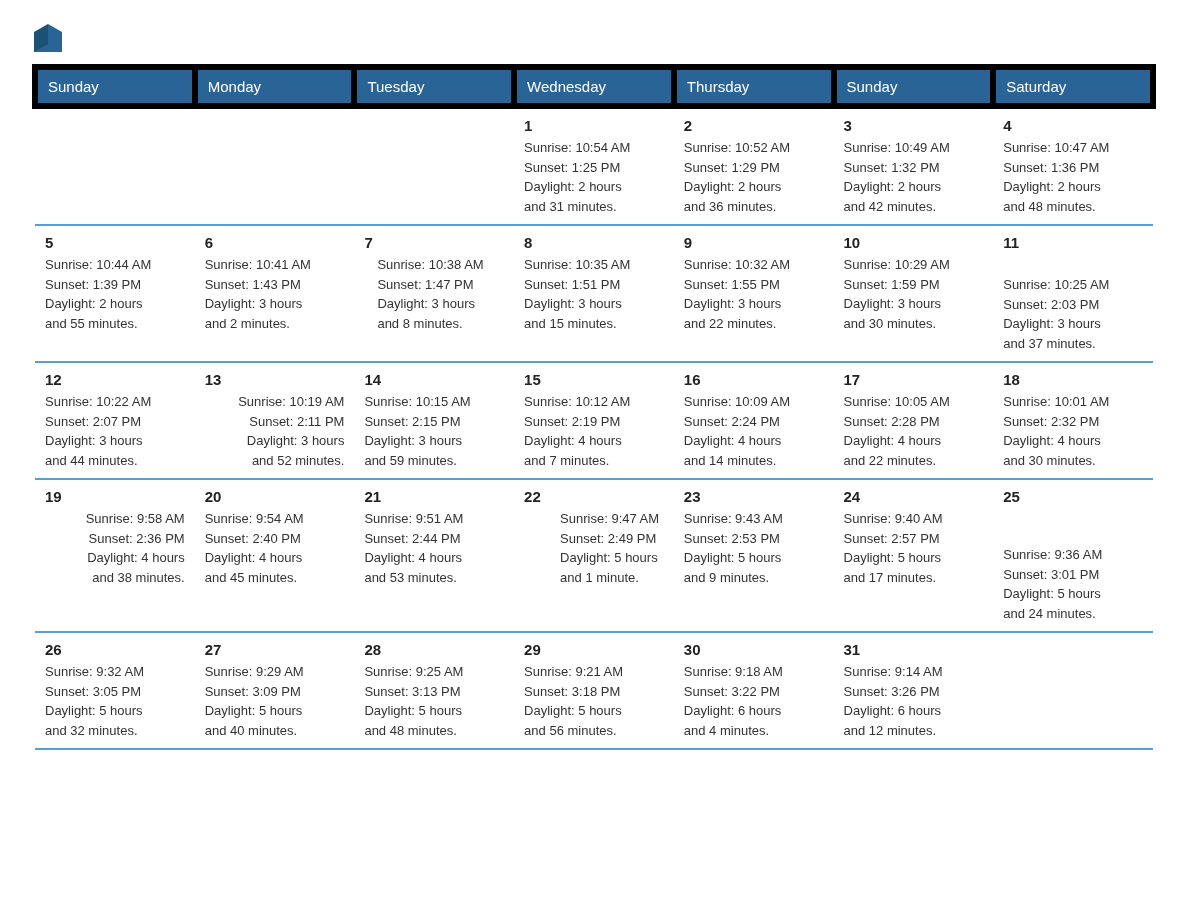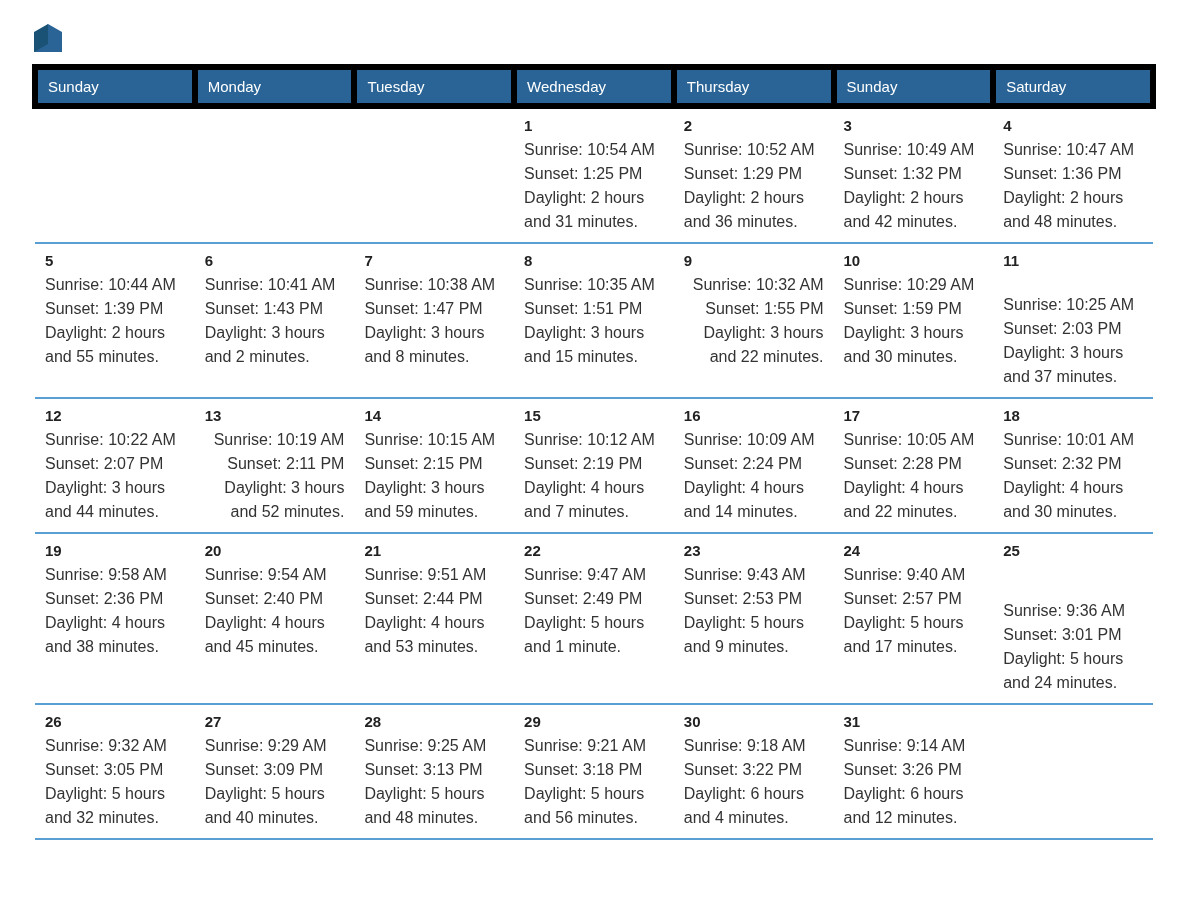--- a/index.html
+++ b/index.html
@@ -73,21 +73,21 @@
       min-height: 90px;
     }
     .day-number {
       font-size: 15px;
       font-weight: bold;
       color: #222;
       display: block;
       margin-bottom: 4px;
     }
     .day-info {
-      font-size: 16px;
+      font-size: 13px;
       color: #333;
       line-height: 1.5;
     }
     .empty-cell {
       background: #fff;
     }
   </style>
 </head>
 <body>
 
@@ -162,35 +162,35 @@
         </td>
         <td>
           <span class="day-number">6</span>
           <div class="day-info" style="white-space: pre-line;">Sunrise: 10:41 AM
 Sunset: 1:43 PM
 Daylight: 3 hours
 and 2 minutes.</div>
         </td>
         <td>
           <span class="day-number">7</span>
-          <div class="day-info" style="white-space: pre-line;">Sunrise: 10:38 AM
+          <div class="day-info" style="white-space: pre-line; margin-left: 13px;">Sunrise: 10:38 AM
 Sunset: 1:47 PM
 Daylight: 3 hours
 and 8 minutes.</div>
         </td>
         <td>
           <span class="day-number">8</span>
           <div class="day-info" style="white-space: pre-line;">Sunrise: 10:35 AM
 Sunset: 1:51 PM
 Daylight: 3 hours
 and 15 minutes.</div>
         </td>
         <td>
           <span class="day-number">9</span>
-          <div class="day-info" style="white-space: pre-line; text-align: right;">Sunrise: 10:32 AM
+          <div class="day-info" style="white-space: pre-line;">Sunrise: 10:32 AM
 Sunset: 1:55 PM
 Daylight: 3 hours
 and 22 minutes.</div>
         </td>
         <td>
           <span class="day-number">10</span>
           <div class="day-info" style="white-space: pre-line;">Sunrise: 10:29 AM
 Sunset: 1:59 PM
 Daylight: 3 hours
 and 30 minutes.</div>
@@ -250,42 +250,42 @@
           <span class="day-number">18</span>
           <div class="day-info" style="white-space: pre-line;">Sunrise: 10:01 AM
 Sunset: 2:32 PM
 Daylight: 4 hours
 and 30 minutes.</div>
         </td>
       </tr>
       <tr>
         <td>
           <span class="day-number">19</span>
-          <div class="day-info" style="white-space: pre-line;">Sunrise: 9:58 AM
+          <div class="day-info" style="white-space: pre-line; text-align: right;">Sunrise: 9:58 AM
 Sunset: 2:36 PM
 Daylight: 4 hours
 and 38 minutes.</div>
         </td>
         <td>
           <span class="day-number">20</span>
           <div class="day-info" style="white-space: pre-line;">Sunrise: 9:54 AM
 Sunset: 2:40 PM
 Daylight: 4 hours
 and 45 minutes.</div>
         </td>
         <td>
           <span class="day-number">21</span>
           <div class="day-info" style="white-space: pre-line;">Sunrise: 9:51 AM
 Sunset: 2:44 PM
 Daylight: 4 hours
 and 53 minutes.</div>
         </td>
         <td>
           <span class="day-number">22</span>
-          <div class="day-info" style="white-space: pre-line;">Sunrise: 9:47 AM
+          <div class="day-info" style="white-space: pre-line; margin-left: 36px;">Sunrise: 9:47 AM
 Sunset: 2:49 PM
 Daylight: 5 hours
 and 1 minute.</div>
         </td>
         <td>
           <span class="day-number">23</span>
           <div class="day-info" style="white-space: pre-line;">Sunrise: 9:43 AM
 Sunset: 2:53 PM
 Daylight: 5 hours
 and 9 minutes.</div>

